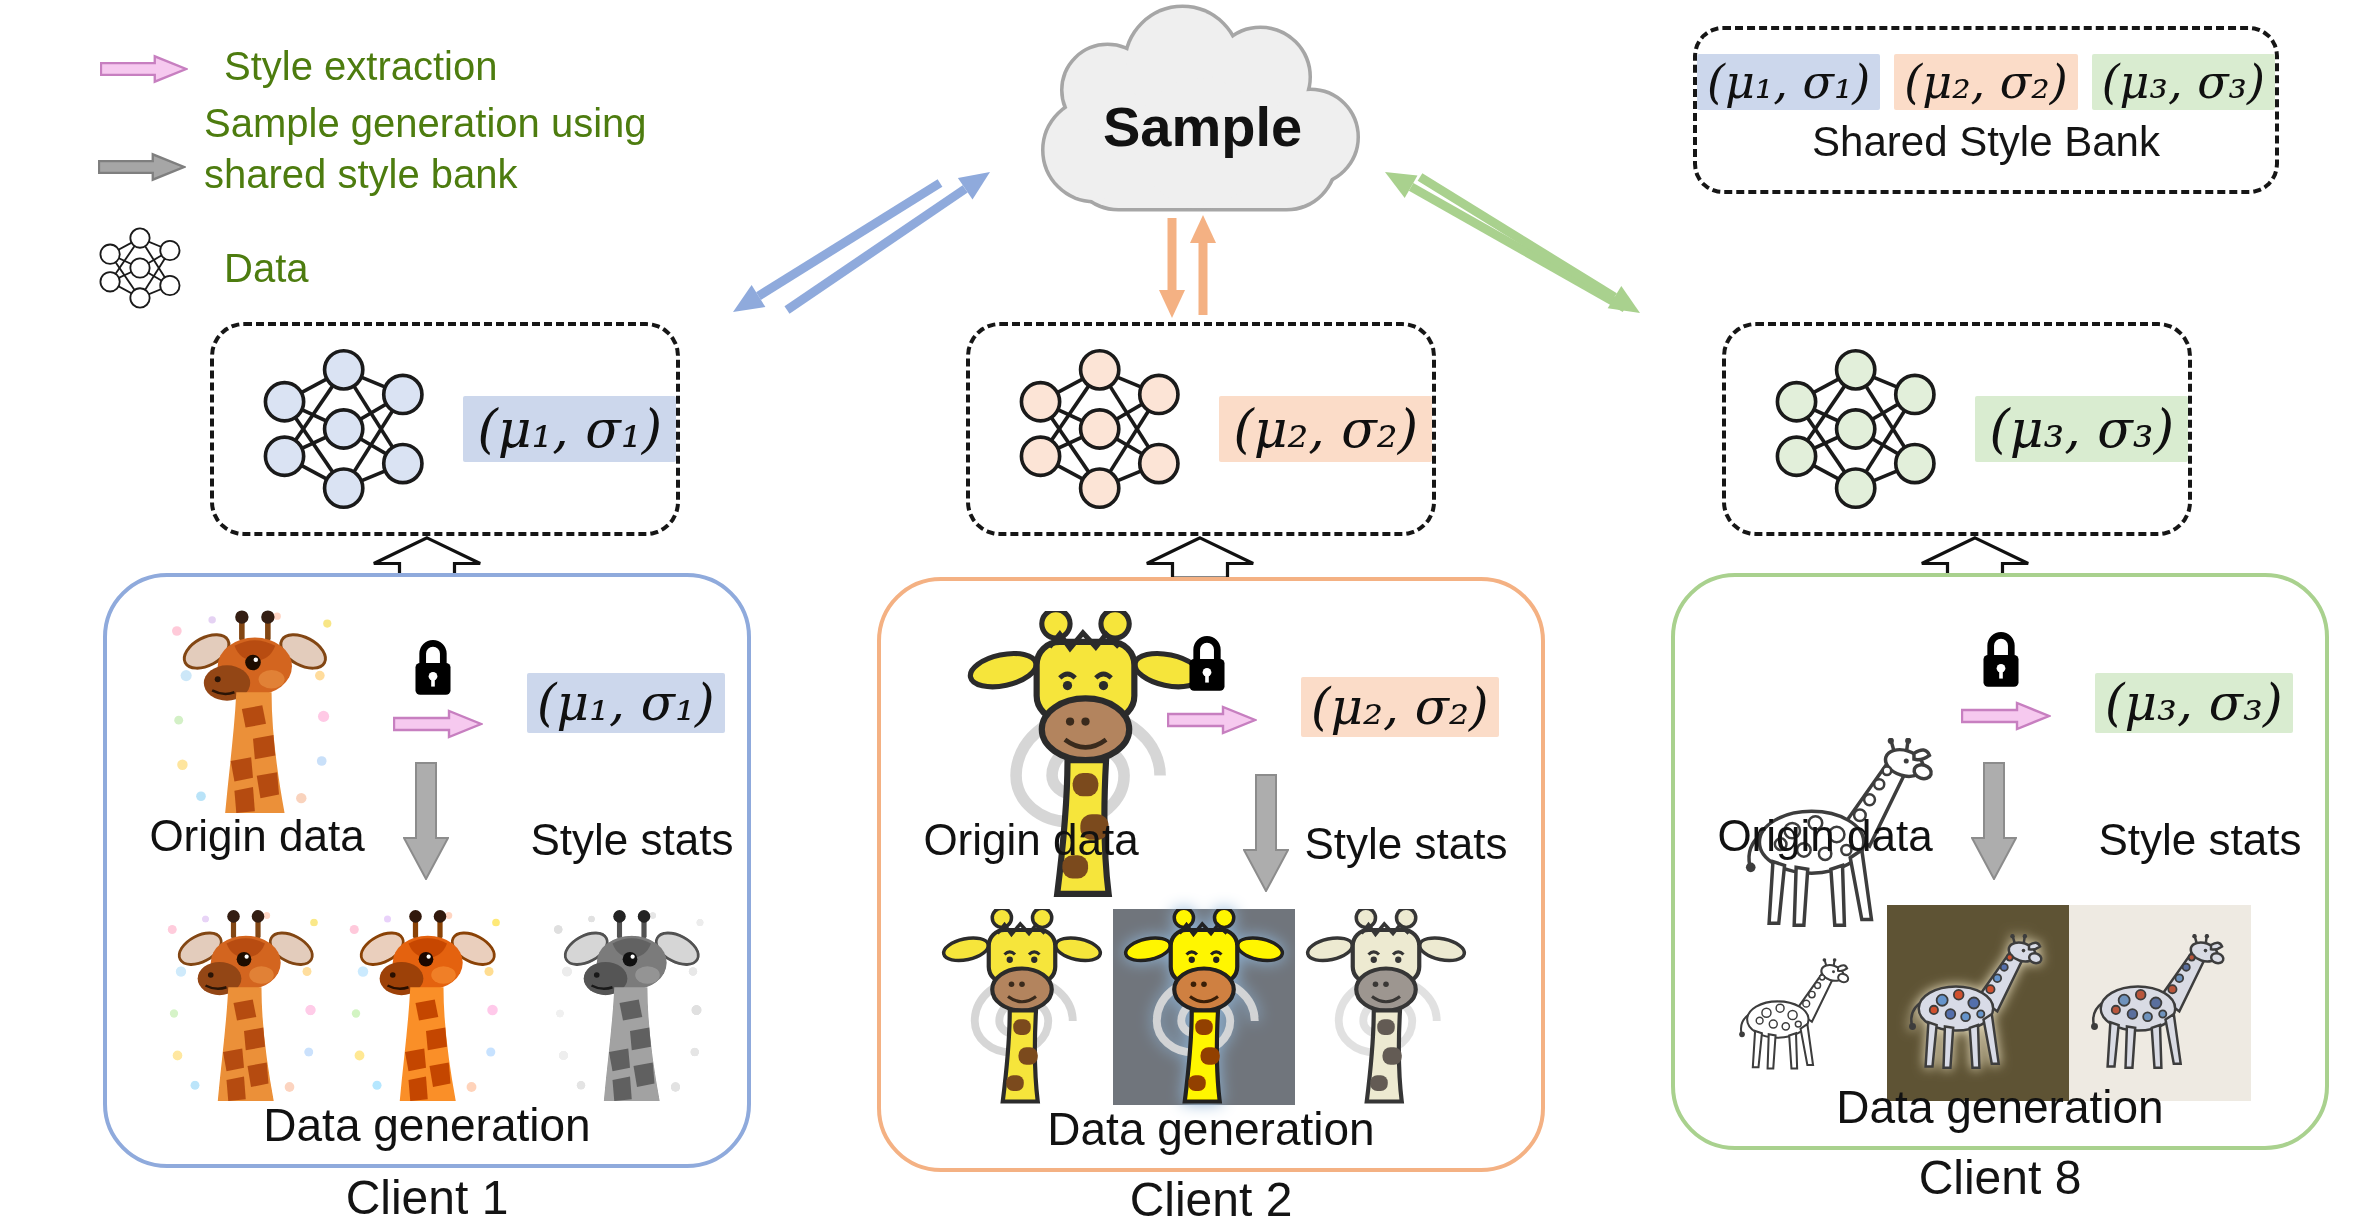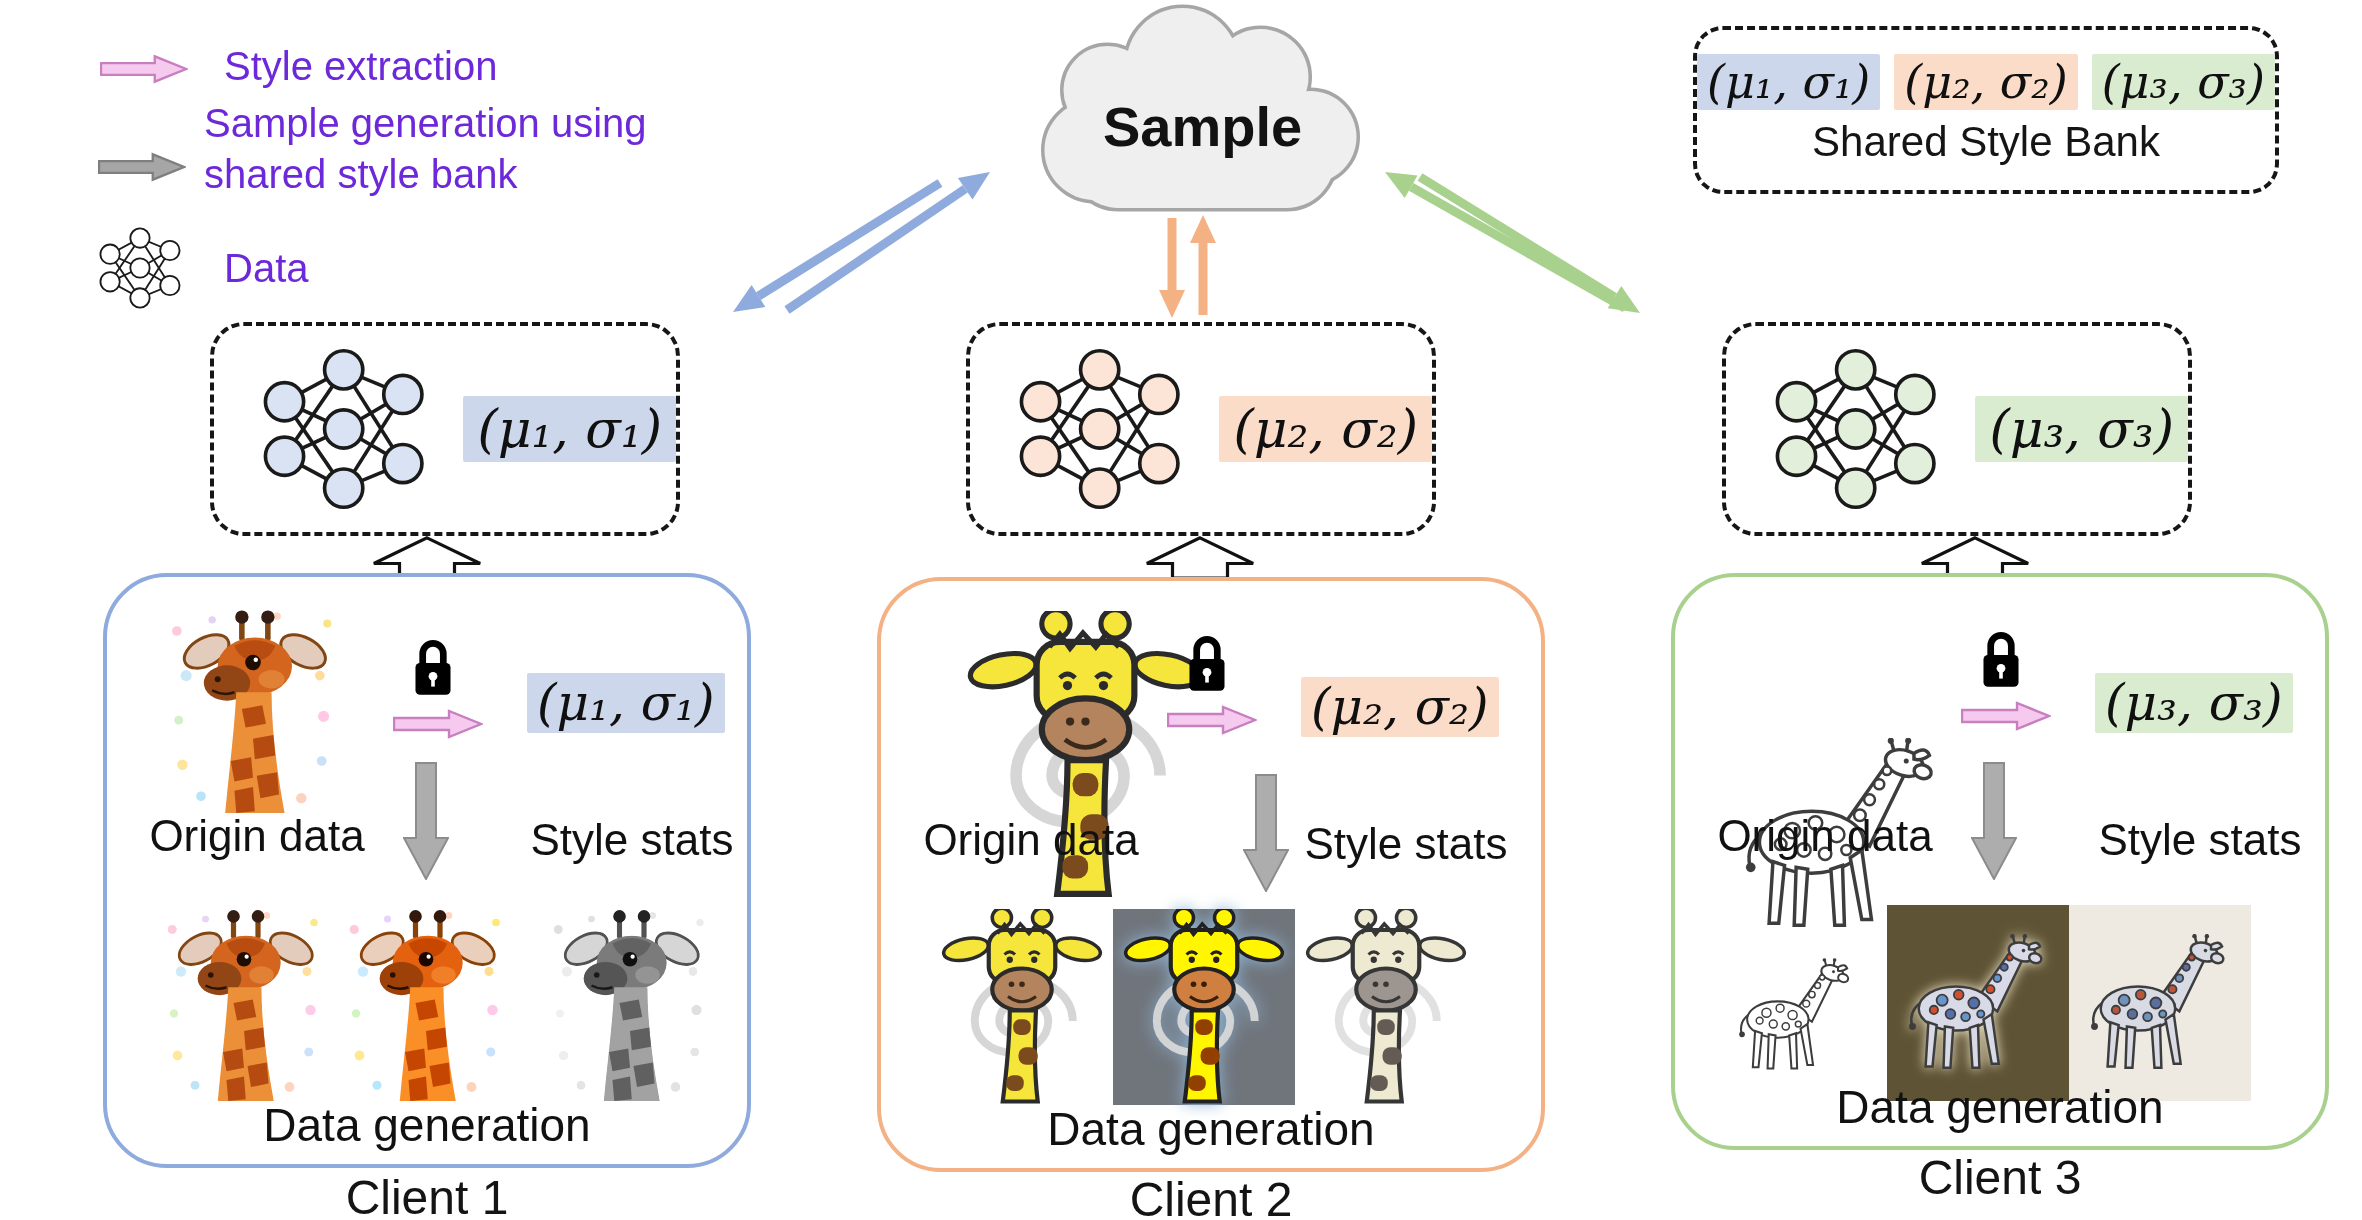--- a/index.html
+++ b/index.html
@@ -2,21 +2,21 @@
 <html><head>
 <meta charset="utf-8">
 <style>
   html,body{margin:0;padding:0;background:#fff;}
   #canvas{
     position:relative;width:2362px;height:1220px;background:#ffffff;
     font-family:"Liberation Sans",sans-serif;color:#111;overflow:hidden;
   }
   .abs{position:absolute;}
   
-  .legend-label{font-size:40px;color:#6d28d9;}
+  .legend-label{font-size:40px;color:#4d7c0f;}
   .legend-two-line{line-height:1.28;}
   
   #server-wrap{left:1030px;top:2px;width:345px;height:215px;}
   #server-label{left:0;right:0;top:92px;text-align:center;font-size:56px;font-weight:bold;color:#121212;}
   
   #style-bank{left:1693px;top:26px;width:578px;height:160px;border:4px dashed #161616;border-radius:30px;
     display:flex;flex-direction:column;align-items:center;justify-content:center;gap:8px;background:#fff;}
   #style-bank .entries{display:flex;gap:14px;align-items:center;}
   .math-label{font-family:"DejaVu Serif",serif;font-style:italic;font-size:46px;padding:1px 10px;border-radius:2px;white-space:nowrap;color:#101010;}
   #style-bank .title{font-size:42px;color:#151515;}
@@ -419,15 +419,15 @@
         <svg viewBox="0 0 132 100">
             <use href="#sym-giraffe-sketch"></use>
           </svg></div>
       <div class="gen-img bg-ivory colored-giraffe">
         <svg viewBox="0 0 132 100">
             <use href="#sym-giraffe-sketch"></use>
           </svg></div>
     </div>
     <div class="gen-label">Data generation</div>
   </div>
-  <div class="abs client-name" id="client-name-3">Client 3</div>
+  <div class="abs client-name" id="client-name-3">Client 8</div>
 
 </div>
 
 </body></html>

